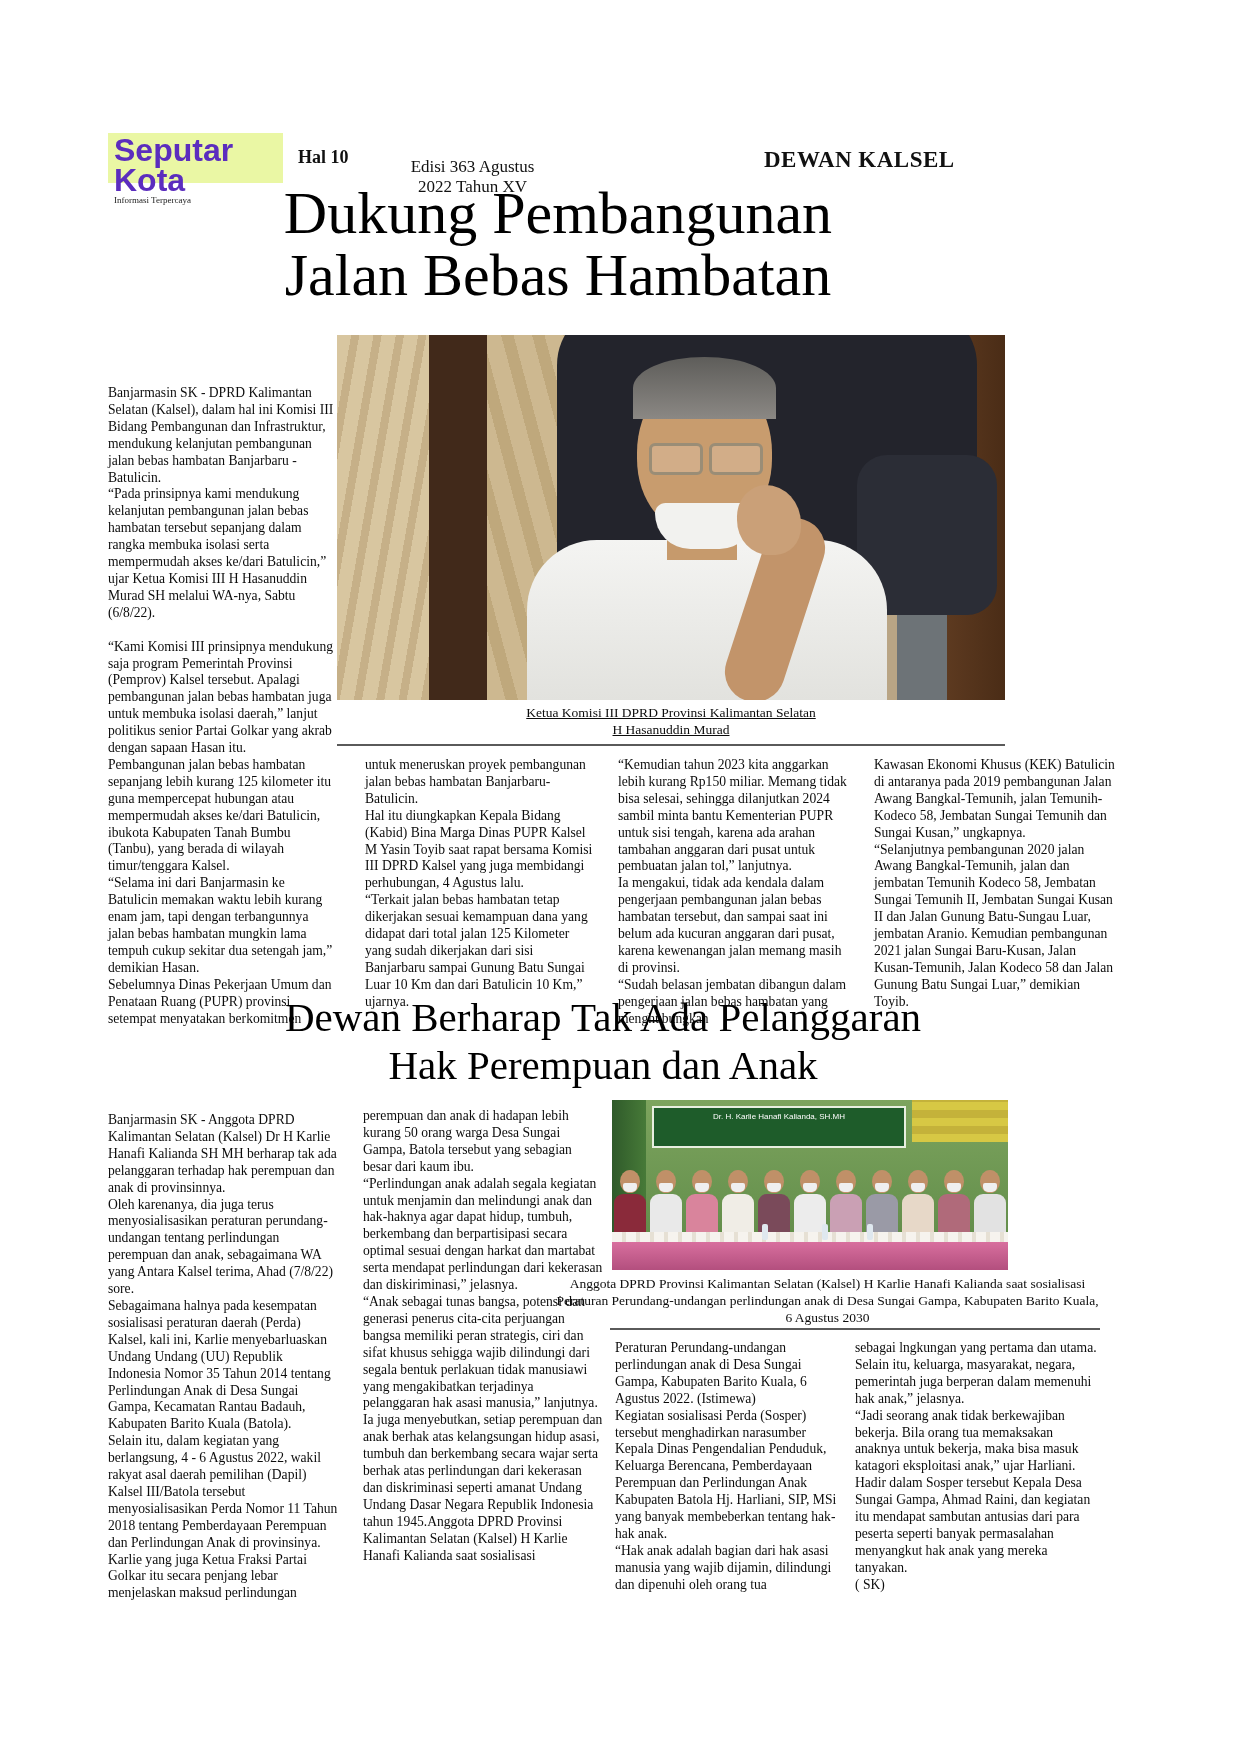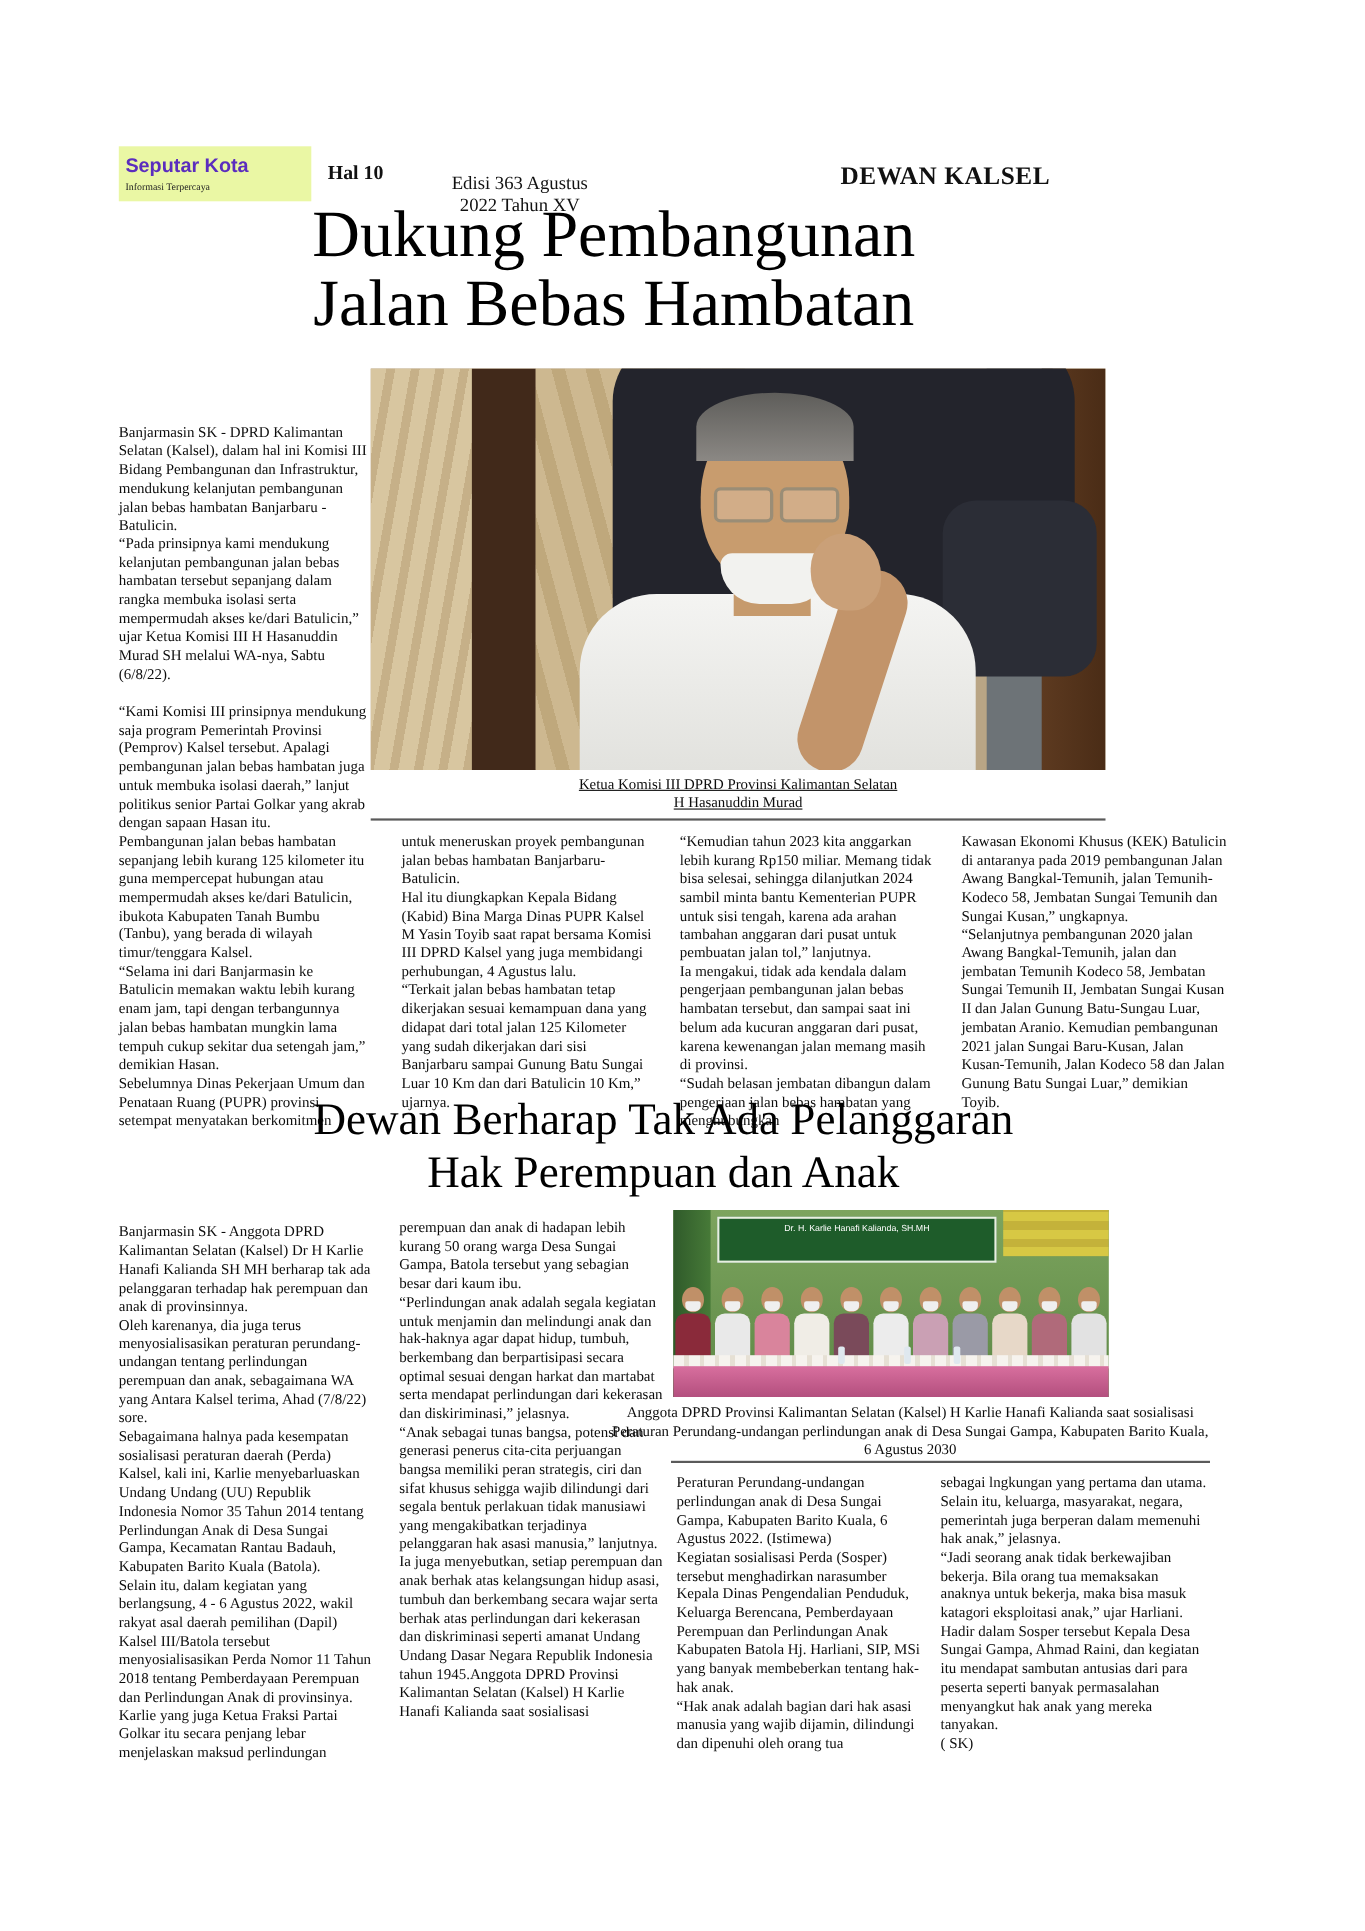--- a/index.html
+++ b/index.html
@@ -10,21 +10,21 @@
   }
   .abs { position:absolute; }
 
   
   .logo-box {
     left:108px; top:133px; width:163px; height:48px;
     background:#eaf7a4; padding:2px 6px 0 6px;
   }
   .logo-title {
     font-family:"Liberation Sans", sans-serif; font-weight:800;
-    font-size:18px; line-height:30px; color:#5b2dbe; letter-spacing:0px;
+    font-size:32px; line-height:30px; color:#5b2dbe; letter-spacing:0px;
   }
   .logo-sub {
     font-family:"Liberation Serif", serif; font-size:9px; line-height:10px; color:#222;
   }
   .page-num { left:298px; top:147px; font-weight:bold; font-size:18px; }
   .edition { left:390px; top:137px; width:165px; text-align:center; font-size:17px; line-height:20px;margin-top:20px; }
   .section-title { left:764px; top:147px; font-weight:bold; font-size:23px; letter-spacing:0.5px; }
 
   
   .headline1 {

